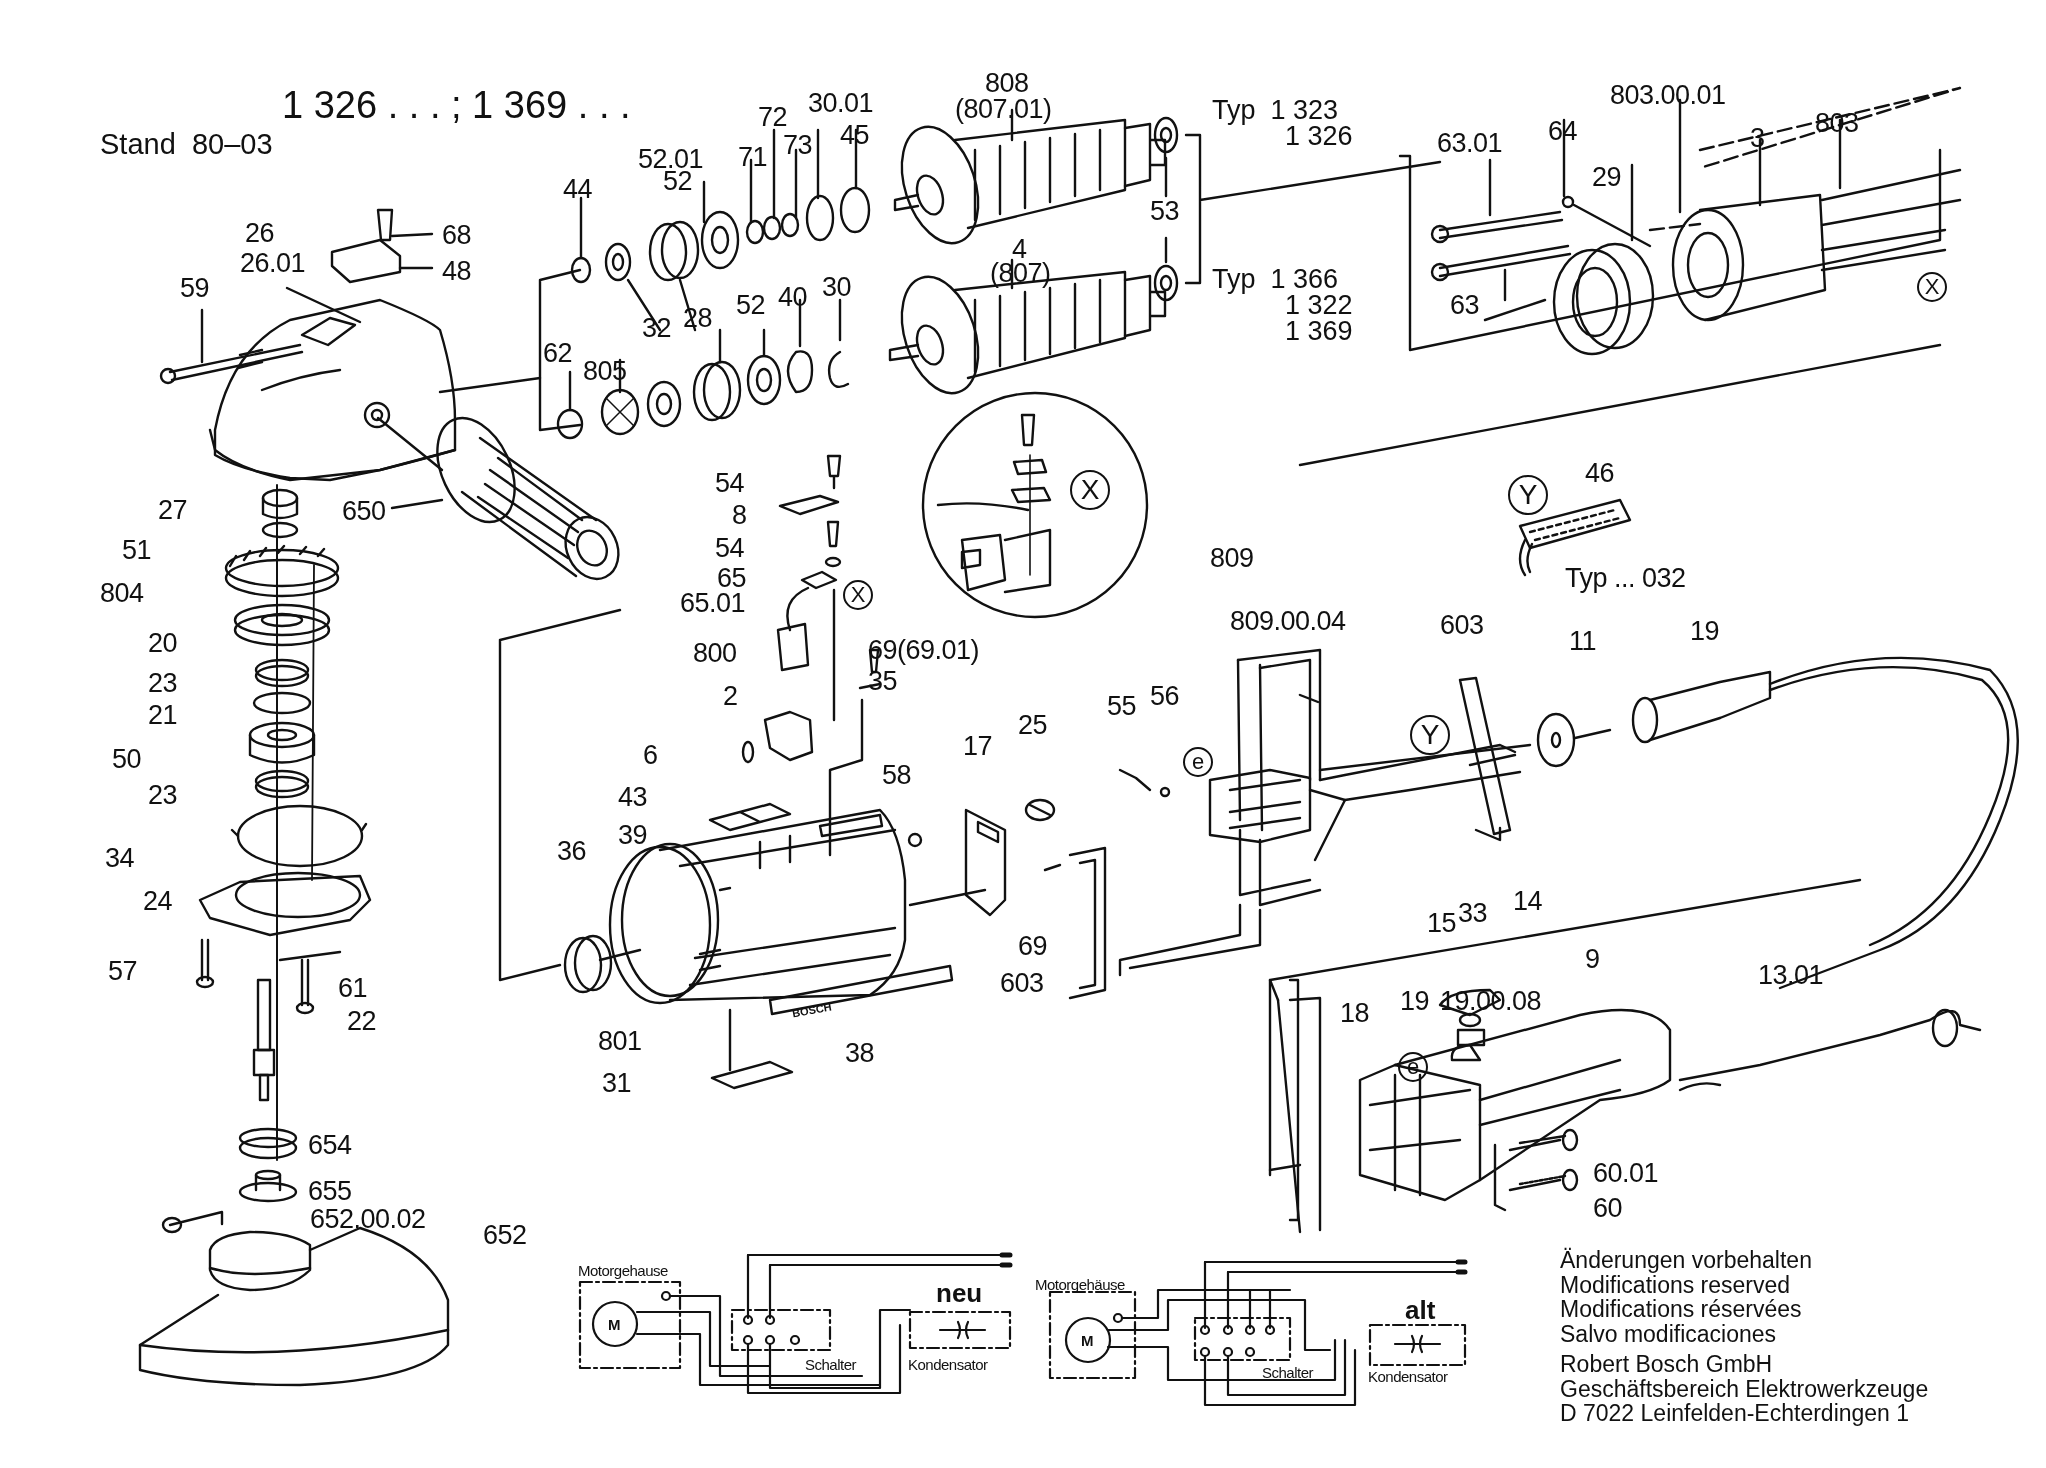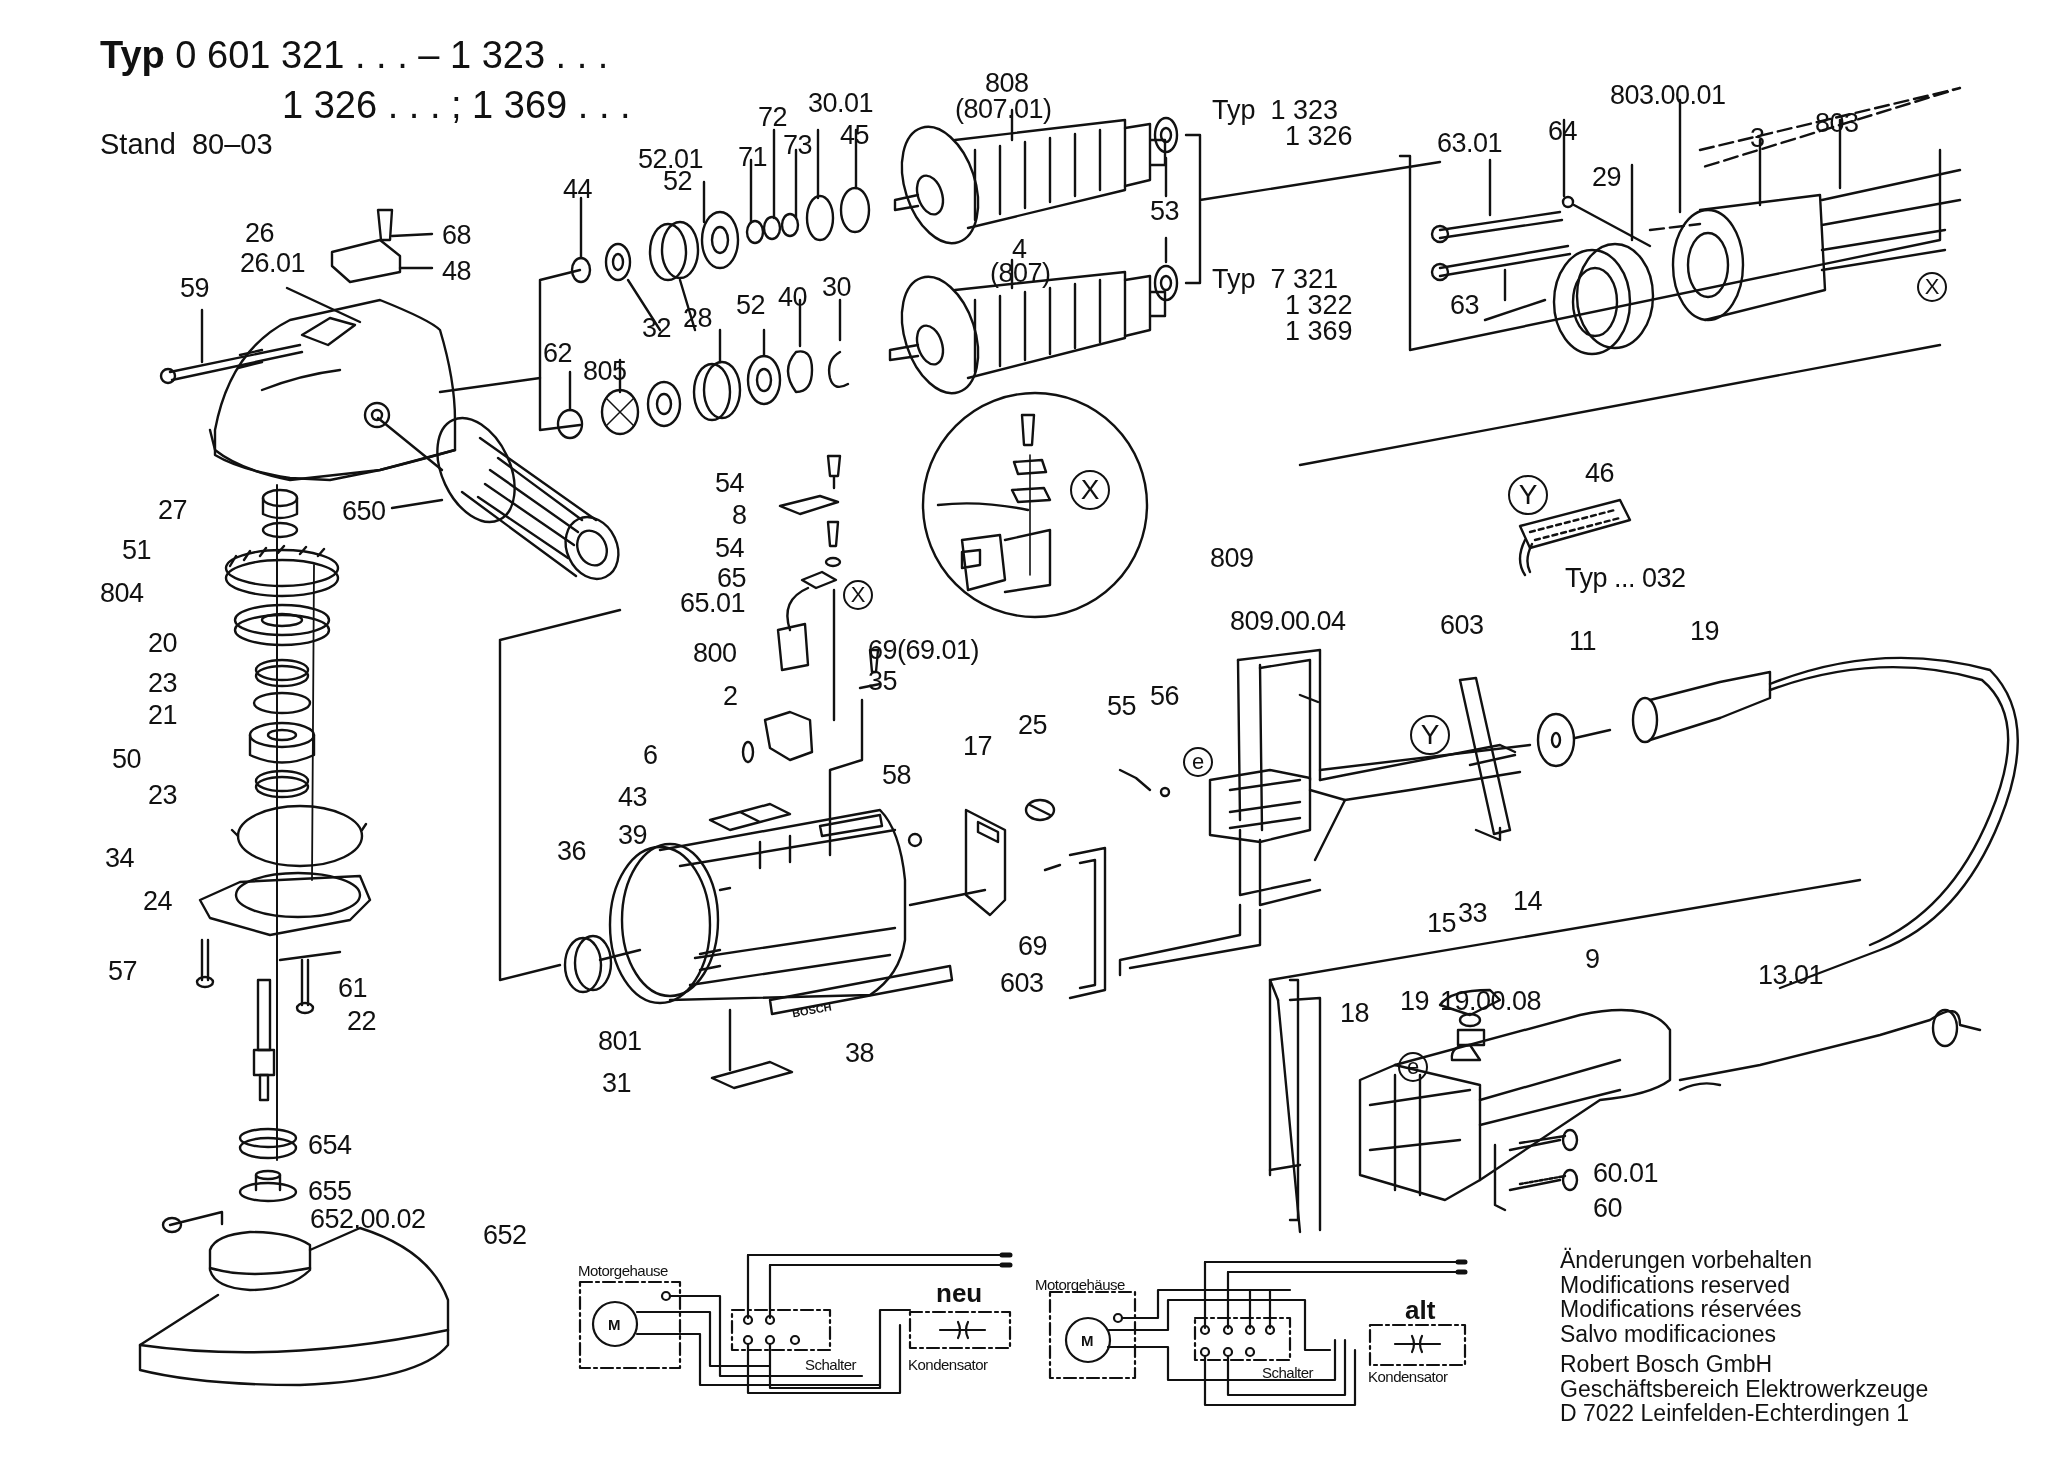--- a/index.html
+++ b/index.html
@@ -367,27 +367,26 @@
     <circle cx="1205" cy="1352" r="4"></circle>
         <circle cx="1228" cy="1352" r="4"></circle>
         <circle cx="1250" cy="1352" r="4"></circle>
     <path d="M1205 1356 L1205 1405 L1355 1405 L1355 1350 M1228 1356 L1228 1395 L1345 1395 L1345 1340"></path>
     <path d="M1370 1325 L1465 1325 L1465 1365 L1370 1365 Z" stroke-dasharray="12 4 3 4"></path>
     <path d="M1395 1344 L1440 1344 M1412 1336 Q1416 1344 1412 1352 M1422 1336 Q1418 1344 1422 1352"></path>
     <path d="M1458 1262 L1465 1262 M1458 1272 L1465 1272" stroke-width="5"></path>
   </g>
 </svg>
 
-<div class="title1"><b>Typ</b> <span>0 601 321 . . . – 1 323 . . .</span></div>
 <div class="title2">1 326 . . . ;  1 369 . . .</div>
 <div class="stand"><span>Stand</span>&nbsp; <span>80–03</span></div>
 
 <div class="typ" style="left:1212px;top:95px;"><span>Typ</span>  <span>1 323</span></div>
 <div class="typ" style="left:1285px;top:121px;">1 326</div>
-<div class="typ" style="left:1212px;top:264px;"><span>Typ</span>  <span>7 321</span></div>
+<div class="typ" style="left:1212px;top:264px;"><span>Typ</span>  <span>1 366</span></div>
 <div class="typ" style="left:1285px;top:290px;">1 322</div>
 <div class="typ" style="left:1285px;top:316px;">1 369</div>
 
 <div class="circ" style="left:1070px;top:470px;">X</div>
 <div class="circ sm" style="left:843px;top:580px;">X</div>
 <div class="circ sm" style="left:1917px;top:272px;">X</div>
 <div class="circ" style="left:1508px;top:475px;">Y</div>
 <div class="circ" style="left:1410px;top:715px;">Y</div>
 <div class="circ sm" style="left:1183px;top:747px;">e</div>
 <div class="circ sm" style="left:1398px;top:1052px;">e</div>

